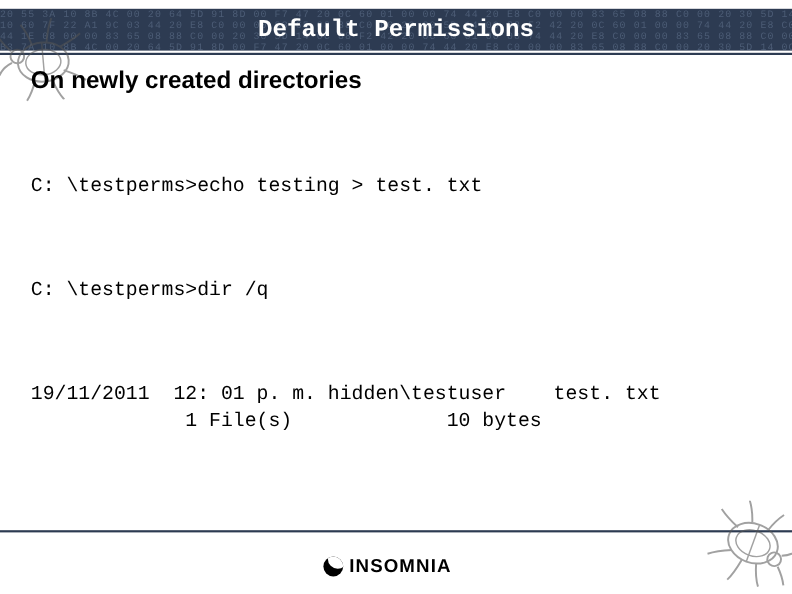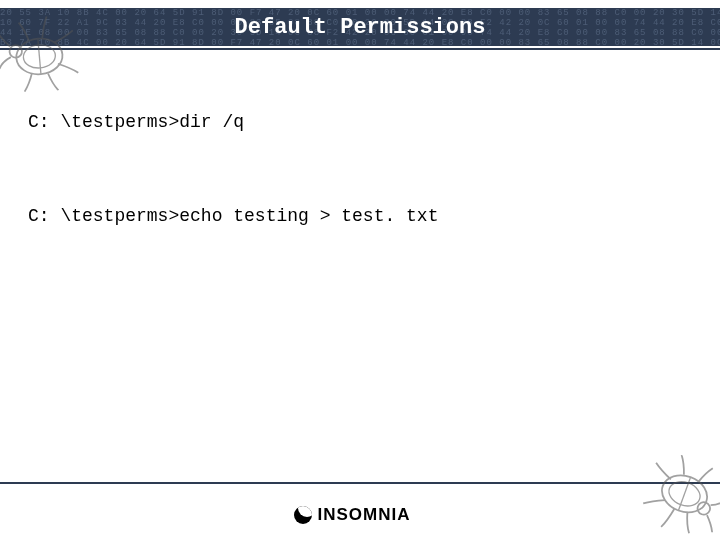--- a/index.html
+++ b/index.html
@@ -149,24 +149,28 @@
     <path d="M40 32 Q36 18 30 10" fill="none" stroke="#555" stroke-width="2"></path>
     <path d="M55 30 Q58 14 62 6" fill="none" stroke="#555" stroke-width="2"></path>
     <path d="M68 36 Q82 30 90 24" fill="none" stroke="#555" stroke-width="2"></path>
     <path d="M40 68 Q36 80 30 88" fill="none" stroke="#555" stroke-width="2"></path>
     <path d="M58 70 Q62 82 68 90" fill="none" stroke="#555" stroke-width="2"></path>
     <path d="M70 60 Q84 66 92 72" fill="none" stroke="#555" stroke-width="2"></path>
   </svg>
 </div>
 
 <div class="content">
+  <div class="section-heading">On newly created directories</div>
 
   <div class="terminal">
+    <div class="block">C: \testperms&gt;echo testing &gt; test. txt</div>
     <div class="block">C: \testperms&gt;dir /q</div>
-    <div class="block">C: \testperms&gt;echo testing &gt; test. txt</div>
+    <div class="block"><span>19/11/2011  12: 01 p. m. hidden\testuser    test. txt</span>
+<span>             1 File(s)             10 bytes</span>
+</div>
   </div>
 </div>
 
 <div class="footer-line"></div>
 
 <div class="footer">
   <div class="footer-logo">
     <span class="eclipse"></span>
     <span>INSOMNIA</span>
   </div>

